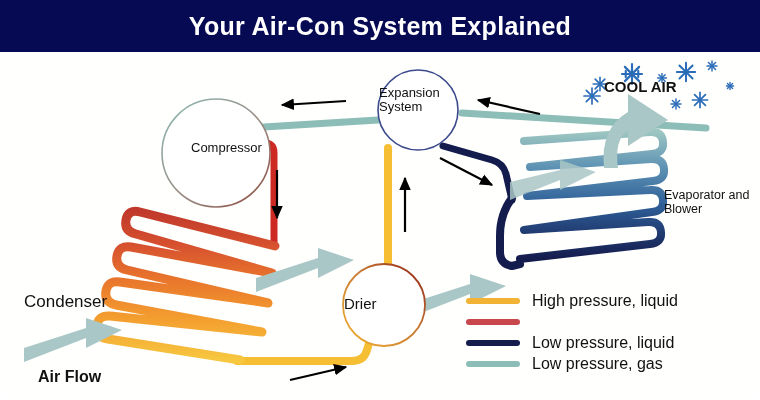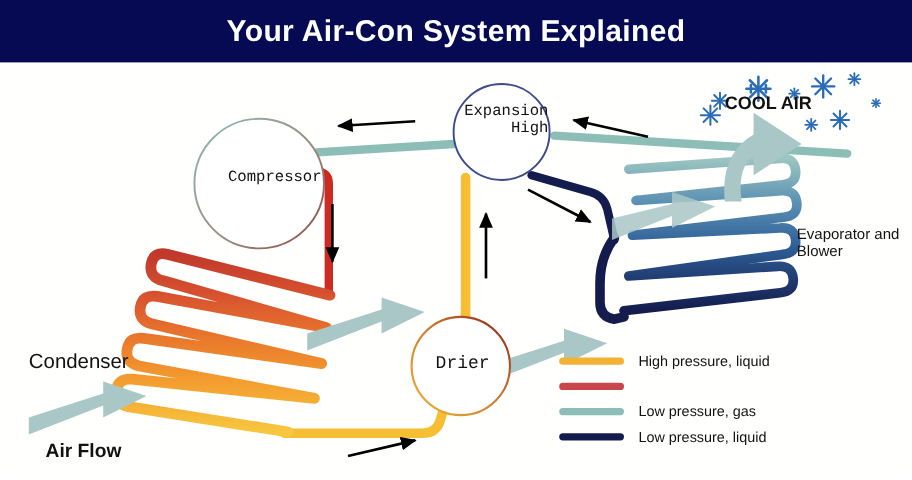--- a/index.html
+++ b/index.html
@@ -20,34 +20,34 @@
   #header-title{
     color:#ffffff;font-size:25px;font-weight:bold;letter-spacing:.3px;
     white-space:nowrap;
   }
 
   
   #diagram{position:absolute;left:0;top:0;width:760px;height:400px;}
 
   
   .lbl{position:absolute;color:#111111;white-space:nowrap;}
-  .lbl-node{font-size:13px;text-align:right;line-height:14px;font-family:Liberation Mono, monospace;}
-  #label-compressor{left:163px;top:141px;width:105px;}
+  .lbl-node{font-size:13px;text-align:left;line-height:14px;}
+  #label-compressor{left:163px;top:141px;width:105px;padding-left:28px;}
   #label-expansion{left:379px;top:86px;width:78px;}
   #label-drier{left:344px;top:297px;width:64px;font-size:15px;}
   #label-condenser{left:24px;top:292px;font-size:17px;}
   #label-airflow{left:38px;top:368px;font-size:16px;font-weight:bold;}
   #label-evaporator{left:664px;top:188px;font-size:12.5px;line-height:14px;width:92px;white-space:normal;}
   #label-coolair{left:604px;top:78px;font-size:15px;font-weight:bold;}
 
   
   #legend{position:absolute;left:466px;top:290px;width:230px;}
   .legend-row{display:flex;align-items:center;height:21px;}
   .legend-swatch{width:54px;height:6px;border-radius:3px;flex:none;}
-  .legend-label{margin-left:12px;font-size:12px;color:#111111;white-space:nowrap;}
+  .legend-label{margin-left:12px;font-size:16px;color:#111111;white-space:nowrap;}
 </style>
 </head>
 <body>
 
 <div id="stage" style="background: rgb(255, 255, 254);">
 
   <div id="header" style="background: rgb(5, 10, 82);">
     <div id="header-title">Your Air-Con System Explained</div>
   </div>
 
@@ -213,21 +213,21 @@
 
     <circle cx="216" cy="153" r="54" fill="#FFFFFF" stroke="url(#gradCompressor)" stroke-width="1.6"></circle>
     <circle cx="418" cy="110" r="40" fill="#FFFFFF" stroke="#3C4A8C" stroke-width="1.6"></circle>
     <circle cx="384" cy="305" r="41" fill="#FFFFFF" stroke="url(#gradDrier)" stroke-width="1.8"></circle>
   </svg>
 
   <div class="lbl lbl-node" id="label-compressor">Compressor</div>
 
   <div class="lbl lbl-node" id="label-expansion">
     <div>Expansion</div>
-    <div>High</div>
+    <div>System</div>
   </div>
 
   <div class="lbl lbl-node" id="label-drier">Drier</div>
 
   <div class="lbl" id="label-condenser">Condenser</div>
 
   <div class="lbl" id="label-airflow">Air Flow</div>
 
   <div class="lbl" id="label-evaporator">Evaporator and Blower</div>
 
@@ -235,22 +235,22 @@
 
   <div id="legend">
     <div class="legend-row">
       <span class="legend-swatch" style="background: rgb(242, 178, 51);"></span>
       <span class="legend-label">High pressure, liquid</span>
     </div>
     <div class="legend-row">
       <span class="legend-swatch" style="background: rgb(200, 71, 77);"></span>
     </div>
     <div class="legend-row">
+      <span class="legend-swatch" style="background: rgb(20, 27, 77);"></span>
+      <span class="legend-label">Low pressure, liquid</span>
+    </div>
+    <div class="legend-row">
       <span class="legend-swatch" style="background: rgb(140, 189, 183);"></span>
       <span class="legend-label">Low pressure, gas</span>
     </div>
-    <div class="legend-row">
-      <span class="legend-swatch" style="background: rgb(20, 27, 77);"></span>
-      <span class="legend-label">Low pressure, liquid</span>
-    </div>
   </div>
 
 </div>
 
 </body></html>

